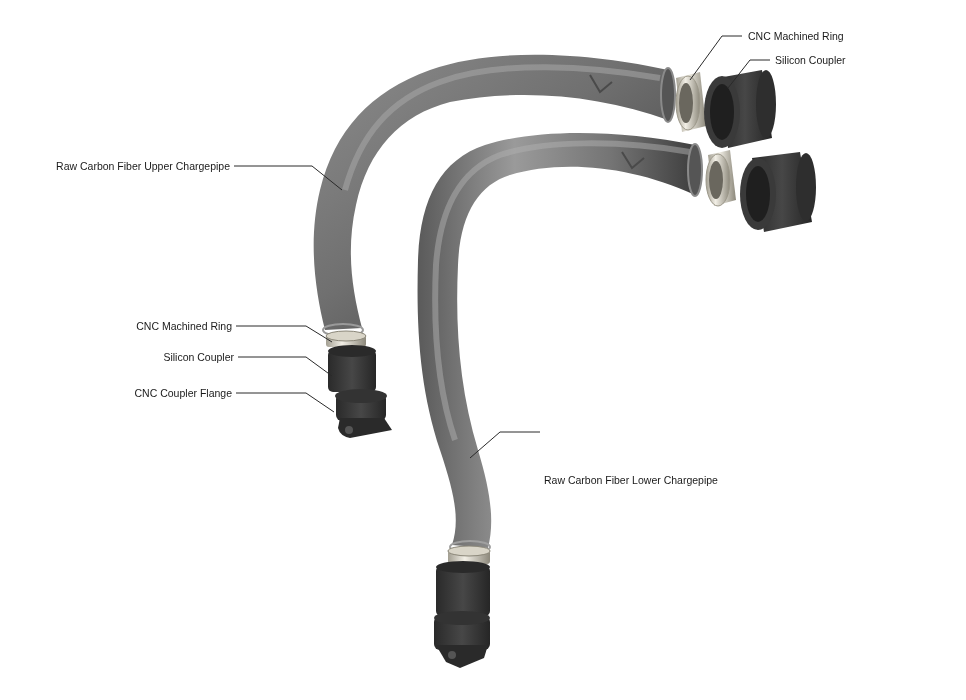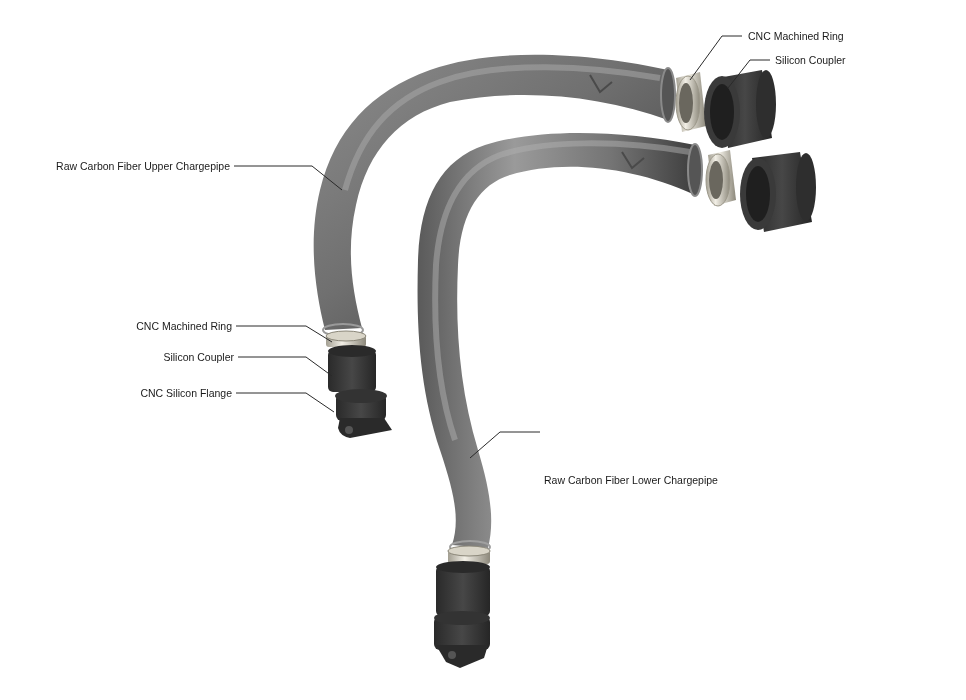--- a/index.html
+++ b/index.html
@@ -141,15 +141,15 @@
       <polyline points="540,432 500,432 470,458"></polyline>
     </g>
   </svg>
 
   
   <div class="label" style="left:748px; top:30px;">CNC Machined Ring</div>
   <div class="label" style="left:775px; top:54px;">Silicon Coupler</div>
   <div class="label right" style="right:736px; top:160px;">Raw Carbon Fiber Upper Chargepipe</div>
   <div class="label right" style="right:734px; top:320px;">CNC Machined Ring</div>
   <div class="label right" style="right:732px; top:351px;">Silicon Coupler</div>
-  <div class="label right" style="right:734px; top:387px;">CNC Silicon Flange</div>
+  <div class="label right" style="right:734px; top:387px;">CNC Coupler Flange</div>
   <div class="label" style="left:544px; top:426px;margin-top:48px;">Raw Carbon Fiber Lower Chargepipe</div>
 </div>
 
 </body></html>

